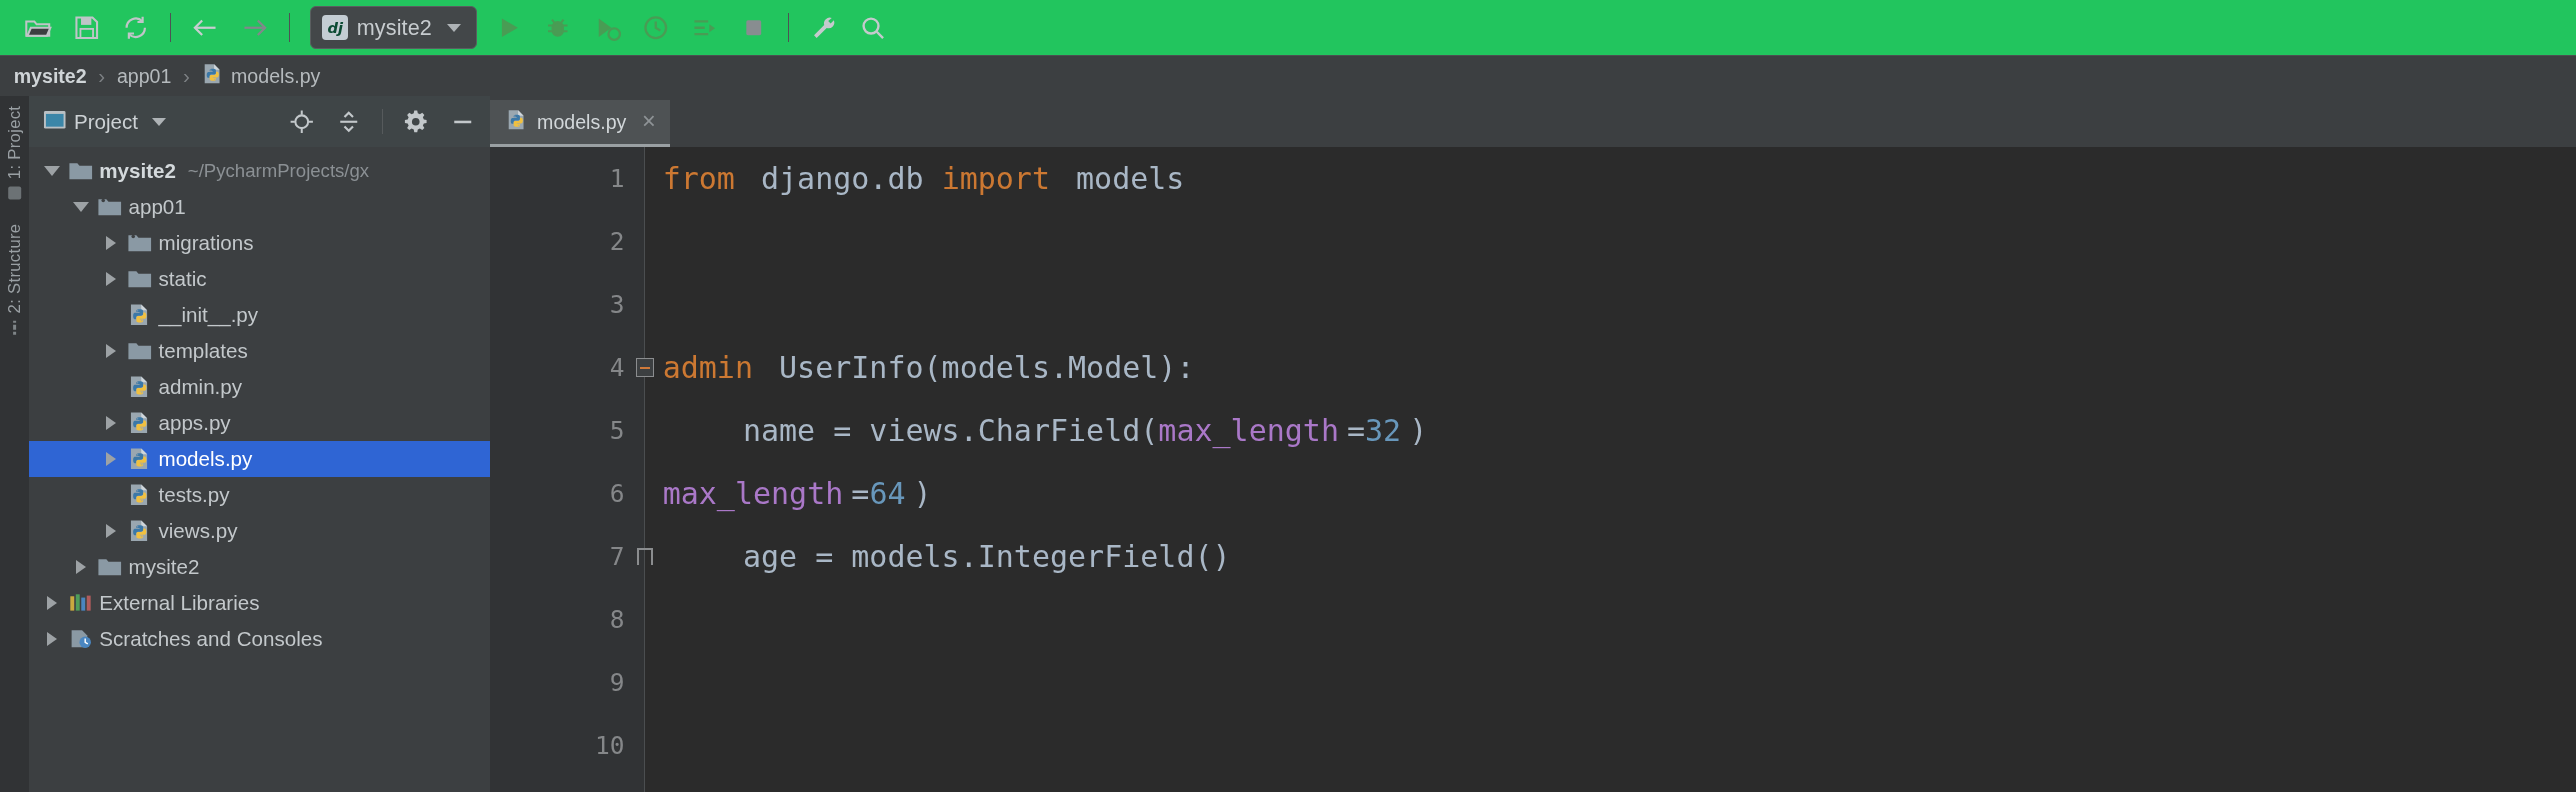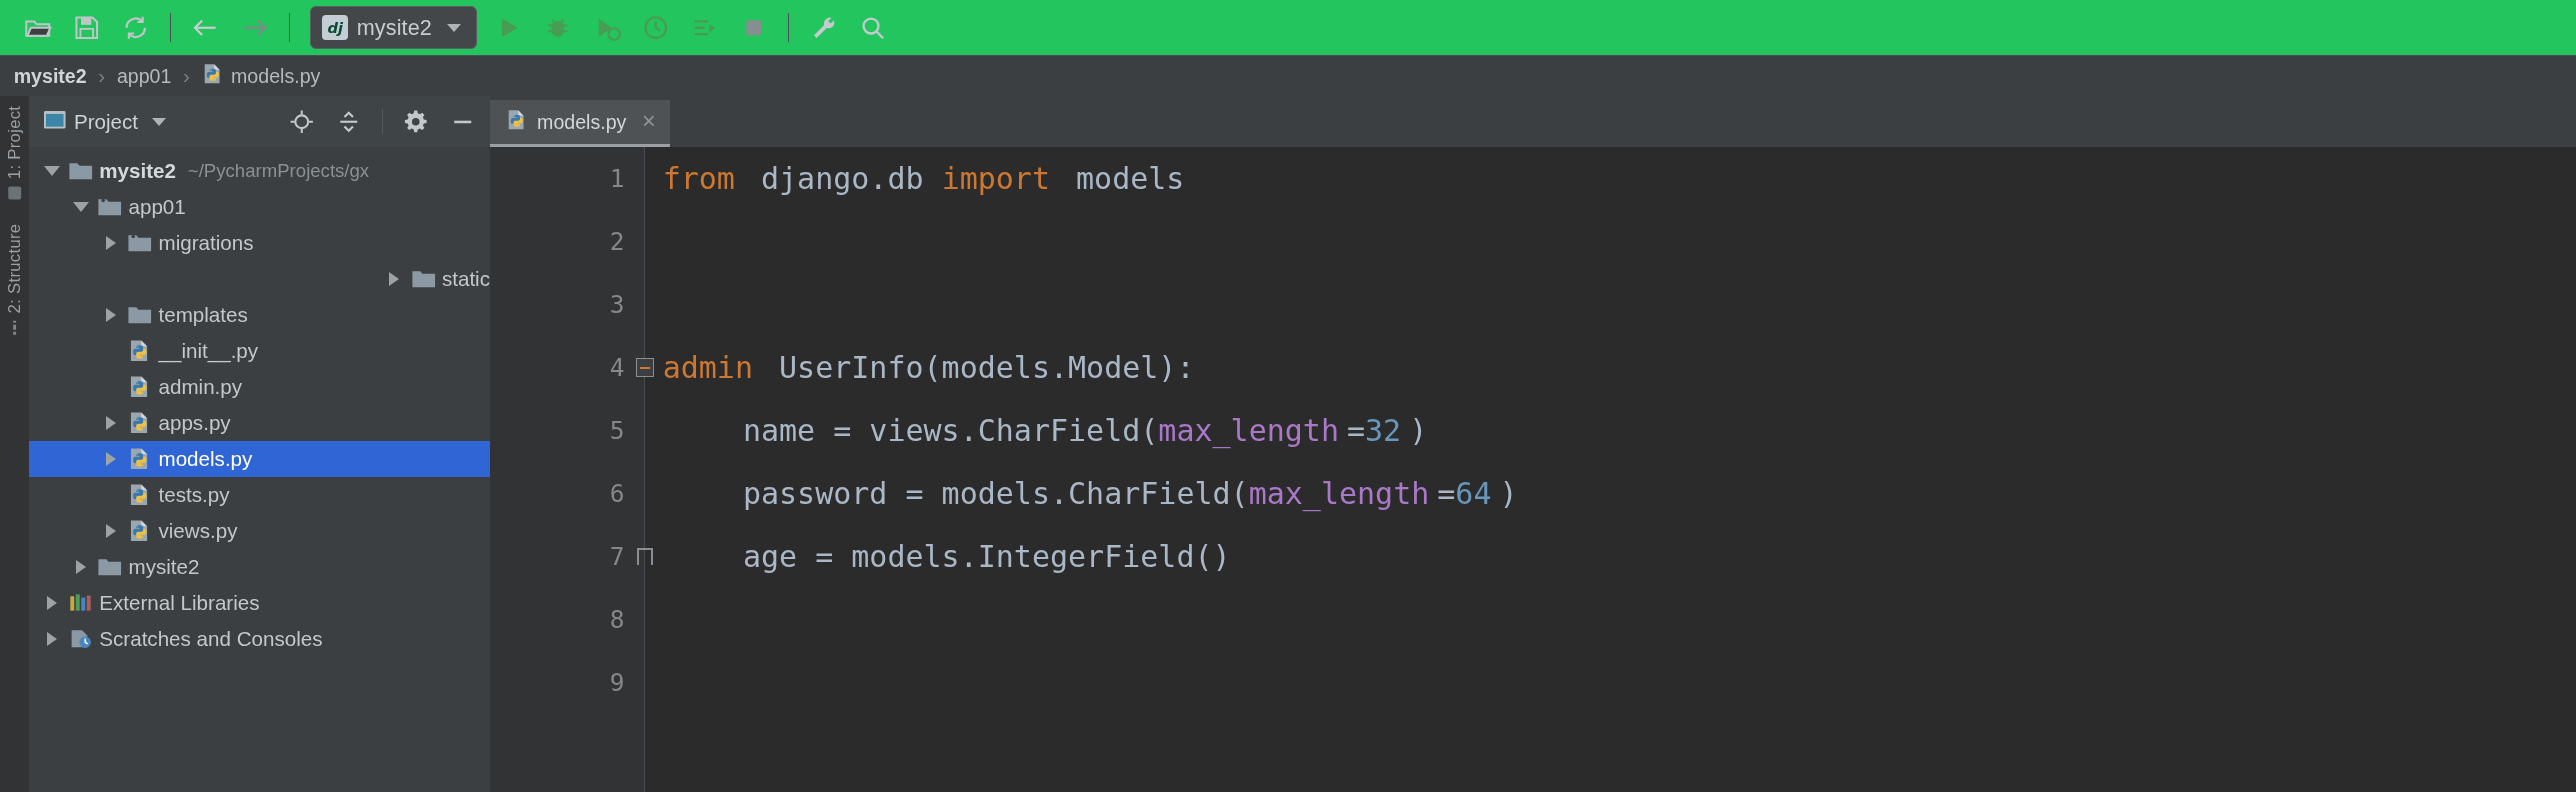--- a/index.html
+++ b/index.html
@@ -382,53 +382,53 @@
               <i></i>
             </span>
             <span class="ficon">
               <svg width="25.5" height="21.6" viewBox="0 0 18 15">
                 <path d="M1 2.2h5.6l1.5 1.8H17v9.4H1z" fill="#8a99a4"></path>
                 <circle cx="4.4" cy="3.1" r="1.25" fill="#3c3f41"></circle>
               </svg>
             </span>
             <span class="lbl">migrations</span>
           </div>
-          <div class="row" style="padding-left: 69px; justify-content: flex-end;">
+          <div class="row" style="padding-left: 69px;">
             <span class="arrow">
               <i></i>
             </span>
             <span class="ficon">
               <svg width="25.5" height="21.6" viewBox="0 0 18 15">
                 <path d="M1 2.2h5.6l1.5 1.8H17v9.4H1z" fill="#8a99a4"></path>
               </svg>
             </span>
             <span class="lbl">static</span>
-          </div>
-          <div class="row" style="padding-left: 69px;">
-            <span class="arrow">
-              <i></i>
-            </span>
-            <span class="ficon">
-              <svg width="25.5" height="21.6" viewBox="0 0 18 15">
-                <path d="M1 2.2h5.6l1.5 1.8H17v9.4H1z" fill="#8a99a4"></path>
-              </svg>
-            </span>
-            <span class="lbl">templates</span>
           </div>
           <div class="row" style="padding-left: 69px;">
             <span class="arrow"></span>
             <span class="ficon">
               <svg width="23.5" height="23.5" viewBox="0 0 16 16">
                 <path d="M2 1h7l4 4v10H2z" fill="#9aa7b0"></path>
                 <path d="M9 1l4 4H9z" fill="#cfd6db"></path>
                 <path d="M7.8 4.2c-2.2 0-2.1 1-2.1 1v1h2.2v.5H4.9s-1.4-.2-1.4 2.1c0 2.3 1.3 2.2 1.3 2.2h.8V9.9s0-1.3 1.3-1.3h2.2s1.2 0 1.2-1.2V5.4s.2-1.2-2.5-1.2zm-1.2.7a.45.45 0 1 1 0 .9.45.45 0 0 1 0-.9z" fill="#3b78a7"></path>
                 <path d="M8.2 13.2c2.2 0 2.1-1 2.1-1v-1H8.1v-.5h3s1.4.2 1.4-2.1c0-2.3-1.3-2.2-1.3-2.2h-.8v1.1s0 1.3-1.3 1.3H6.9s-1.2 0-1.2 1.2V12s-.2 1.2 2.5 1.2zm1.2-.7a.45.45 0 1 1 0-.9.45.45 0 0 1 0 .9z" fill="#f0c040"></path>
               </svg>
             </span>
             <span class="lbl">__init__.py</span>
+          </div>
+          <div class="row" style="padding-left: 69px;">
+            <span class="arrow">
+              <i></i>
+            </span>
+            <span class="ficon">
+              <svg width="25.5" height="21.6" viewBox="0 0 18 15">
+                <path d="M1 2.2h5.6l1.5 1.8H17v9.4H1z" fill="#8a99a4"></path>
+              </svg>
+            </span>
+            <span class="lbl">templates</span>
           </div>
           <div class="row" style="padding-left: 69px;">
             <span class="arrow"></span>
             <span class="ficon">
               <svg width="23.5" height="23.5" viewBox="0 0 16 16">
                 <path d="M2 1h7l4 4v10H2z" fill="#9aa7b0"></path>
                 <path d="M9 1l4 4H9z" fill="#cfd6db"></path>
                 <path d="M7.8 4.2c-2.2 0-2.1 1-2.1 1v1h2.2v.5H4.9s-1.4-.2-1.4 2.1c0 2.3 1.3 2.2 1.3 2.2h.8V9.9s0-1.3 1.3-1.3h2.2s1.2 0 1.2-1.2V5.4s.2-1.2-2.5-1.2zm-1.2.7a.45.45 0 1 1 0 .9.45.45 0 0 1 0-.9z" fill="#3b78a7"></path>
                 <path d="M8.2 13.2c2.2 0 2.1-1 2.1-1v-1H8.1v-.5h3s1.4.2 1.4-2.1c0-2.3-1.3-2.2-1.3-2.2h-.8v1.1s0 1.3-1.3 1.3H6.9s-1.2 0-1.2 1.2V12s-.2 1.2 2.5 1.2zm1.2-.7a.45.45 0 1 1 0-.9.45.45 0 0 1 0 .9z" fill="#f0c040"></path>
               </svg>
@@ -554,28 +554,29 @@
             <div class="gline">4<span class="fold">
                 <span class="fold-minus"></span>
               </span></div>
             <div class="gline">5</div>
             <div class="gline">6</div>
             <div class="gline">7<span class="fold">
                 <span class="fold-end"></span>
               </span></div>
             <div class="gline">8</div>
             <div class="gline">9</div>
+            <div class="gline">10</div>
           </div>
         <div class="codearea" id="codearea">
             <div class="cline"><span class="kw">from</span><span class="plain"> django.db </span><span class="kw">import</span><span class="plain"> models</span></div>
             <div class="cline">&nbsp;</div>
             <div class="cline">&nbsp;</div>
             <div class="cline"><span class="kw">admin</span><span class="plain"> UserInfo(models.Model):</span></div>
             <div class="cline"><span class="plain">    name = views.CharField(</span><span class="param">max_length</span><span class="plain">=</span><span class="num">32</span><span class="plain">)</span></div>
-            <div class="cline"><span class="plain">    password = models.CharField(</span><span class="param">max_length</span><span class="plain">=</span><span class="num">64</span><span class="plain">)</span></div>
+            <div class="cline"><span class="param">max_length</span><span class="plain">=</span><span class="num">64</span><span class="plain">)</span></div>
             <div class="cline"><span class="plain">    age = models.IntegerField()</span></div>
             <div class="cline">&nbsp;</div>
             <div class="cline">&nbsp;</div>
             <div class="cline">&nbsp;</div>
           </div>
       </div>
     </div>
 
   </div>
 </div>

